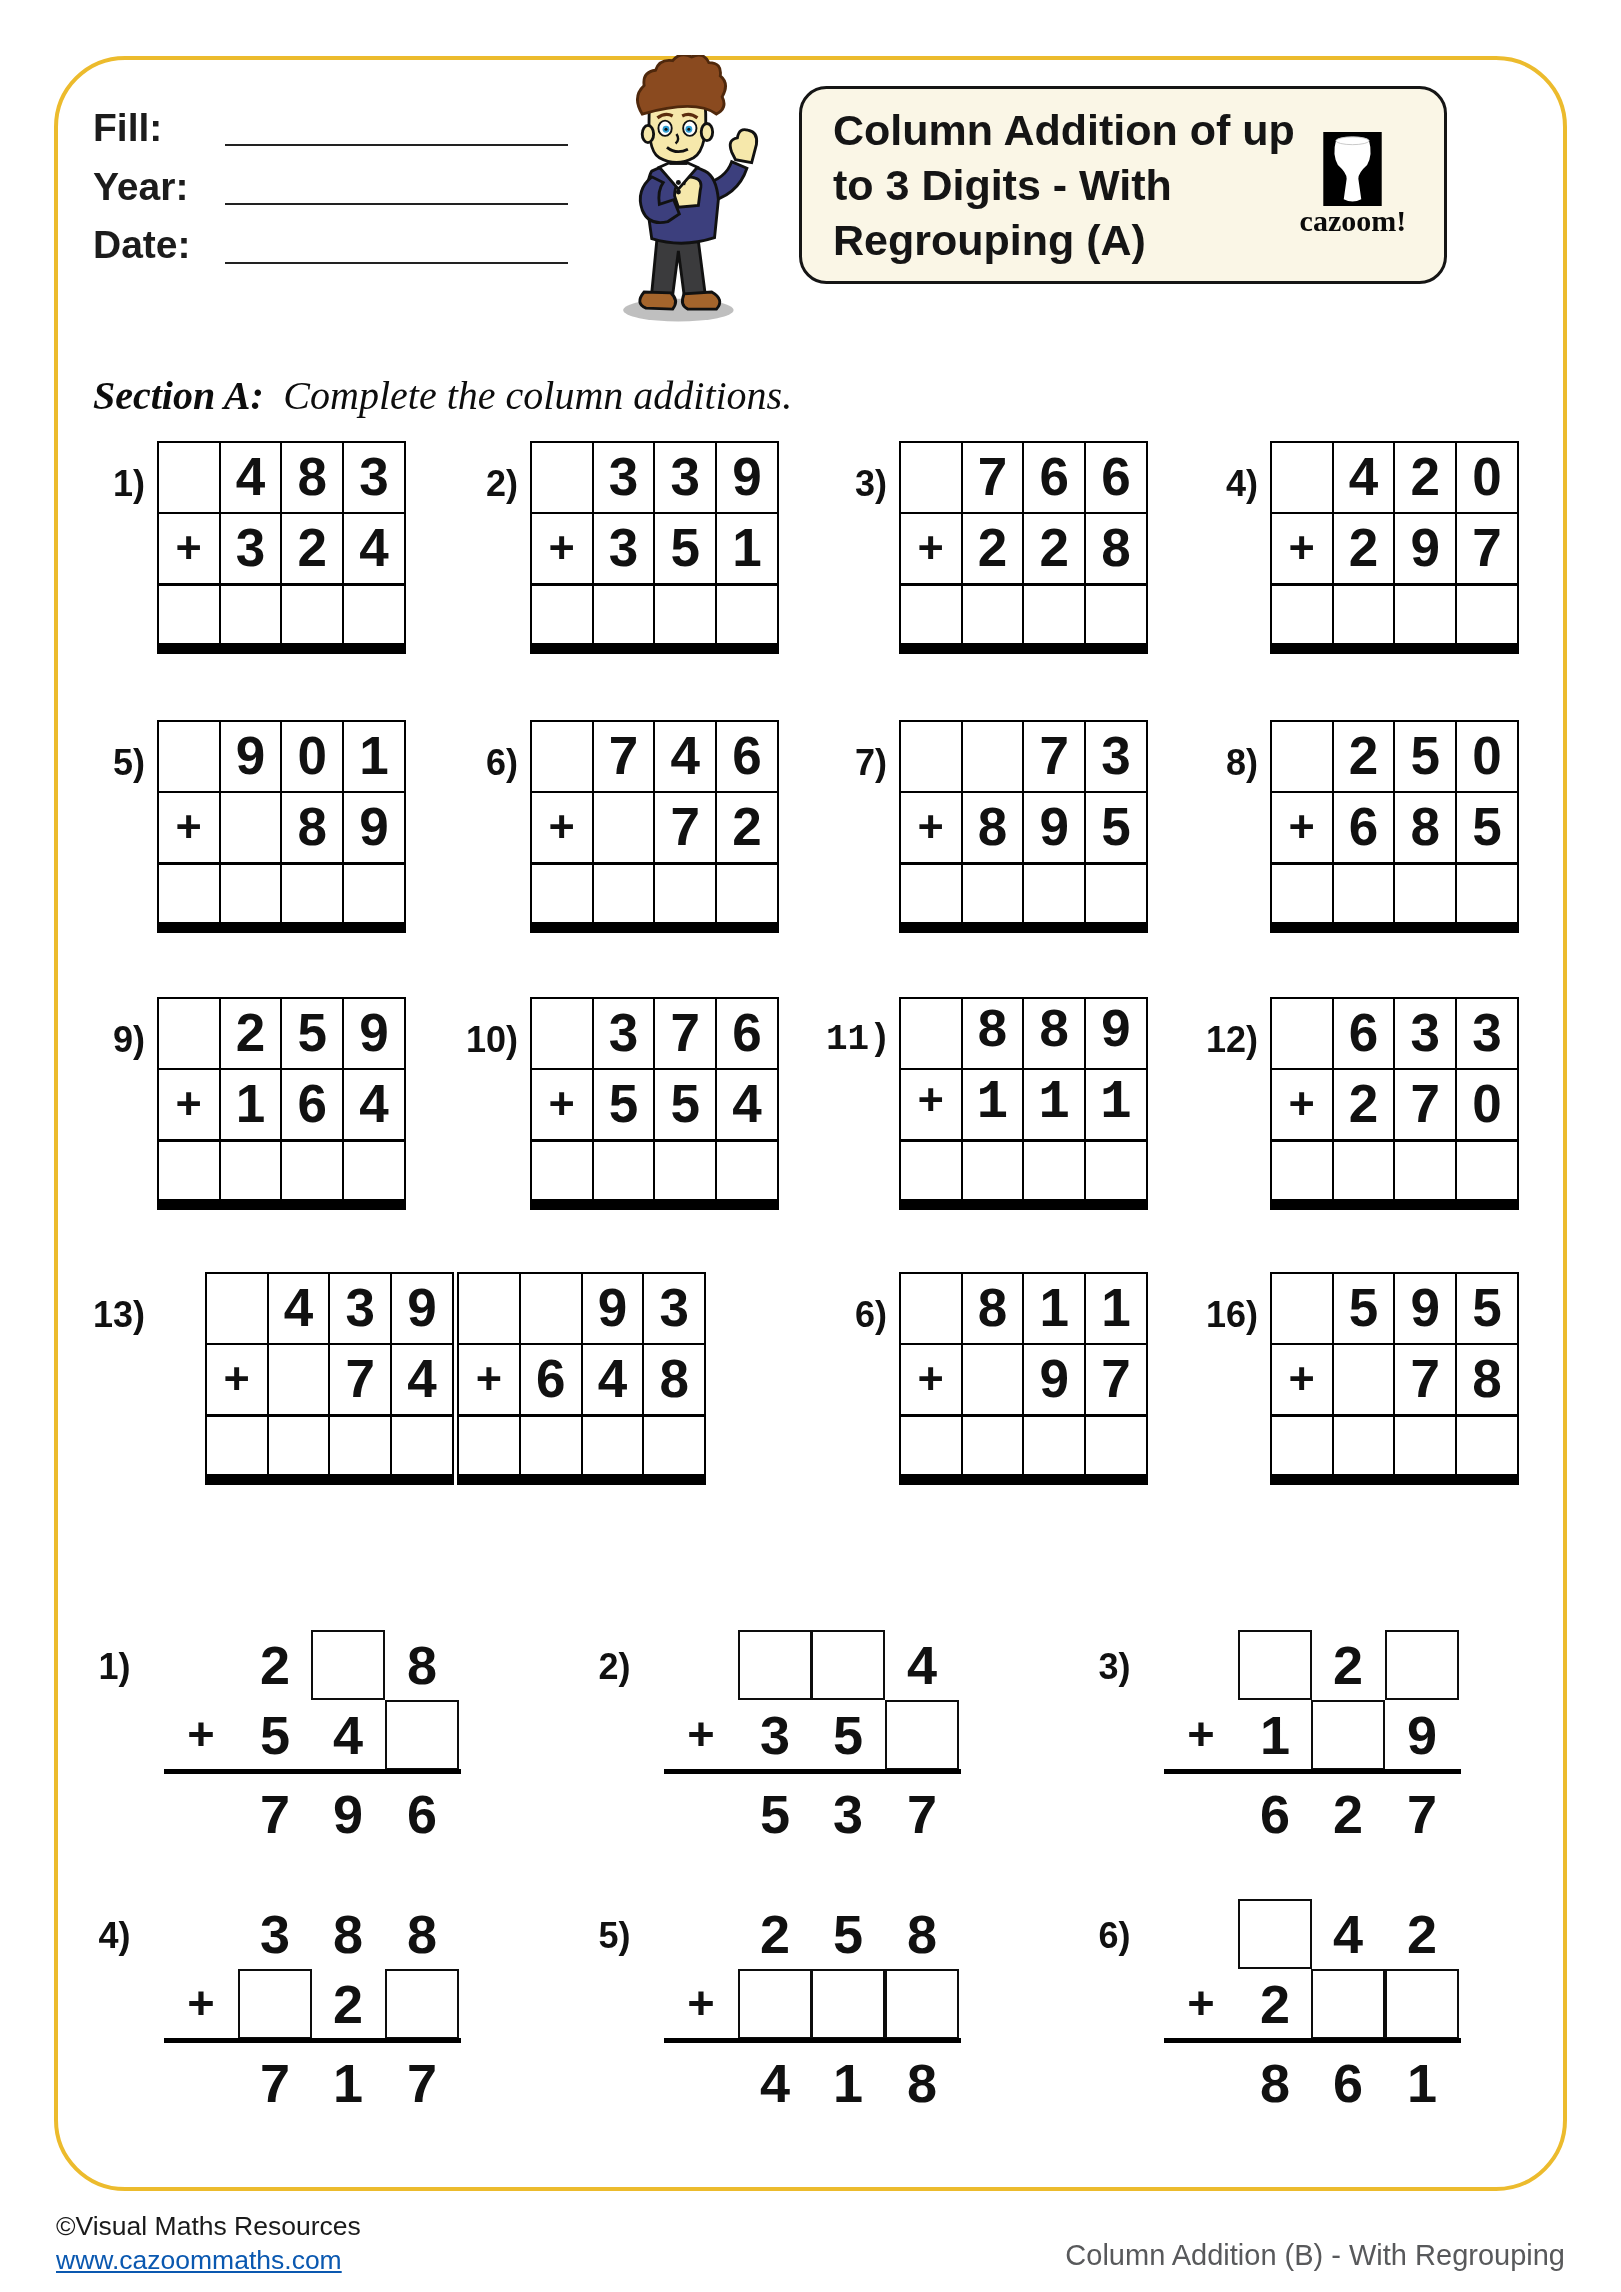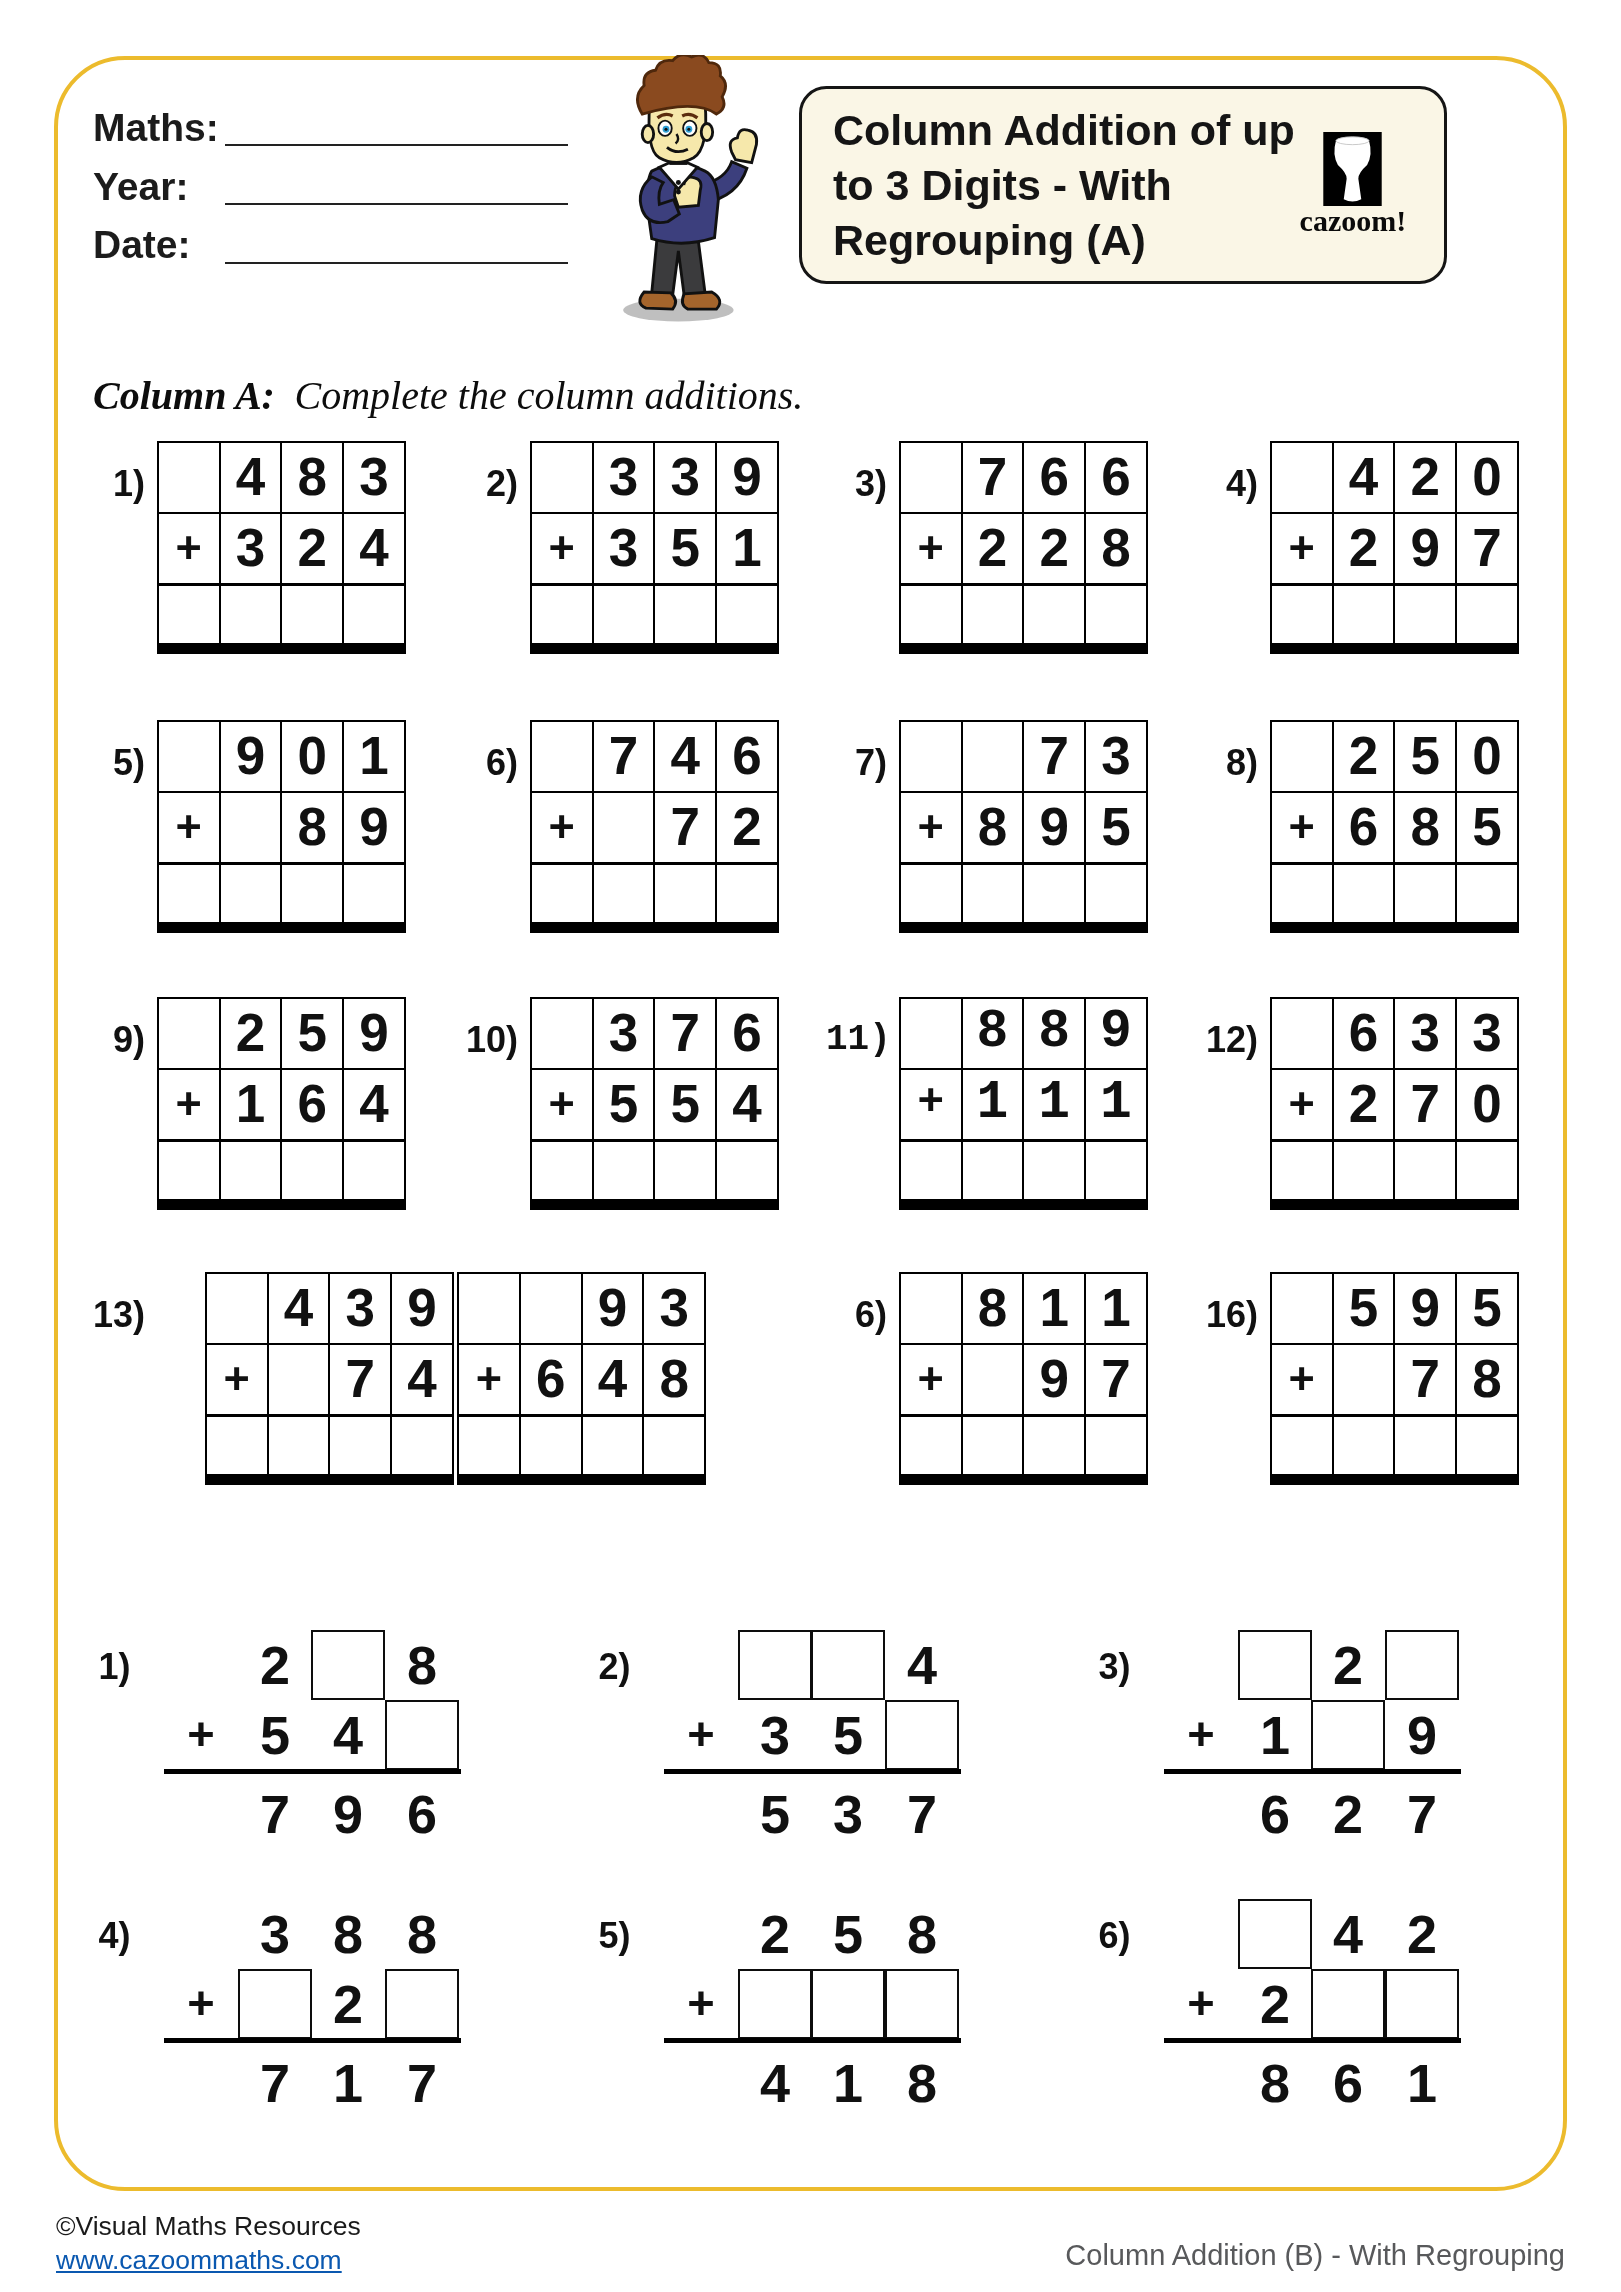--- a/index.html
+++ b/index.html
@@ -50,21 +50,21 @@
              text-decoration:underline;cursor:pointer;}
   .foot-name{position:absolute;right:56px;top:2239px;font-size:29px;color:#58595b;}
 </style>
 </head>
 <body>
 
 <div id="page">
   <div class="frame"></div>
 
   <div>
-    <span class="field-label" style="top:106px">Maths:</span>
+    <span class="field-label" style="top:106px">Fill:</span>
     <div class="field-line" style="top:144px"></div>
     <span class="field-label" style="top:165px">Year:</span>
     <div class="field-line" style="top:203px"></div>
     <span class="field-label" style="top:223px">Date:</span>
     <div class="field-line" style="top:262px"></div>
   </div>
 
   <svg style="position:absolute;left:590px;top:55px" width="192" height="276" viewBox="0 0 200 290">
     <ellipse cx="92" cy="268" rx="58" ry="12" fill="#a9a9a9" opacity="0.75"></ellipse>
     <path d="M70 188 L64 250 L86 252 L92 206 L98 252 L120 250 L112 188 Z" fill="#3b3b3d" stroke="#111" stroke-width="3"></path>
@@ -105,21 +105,21 @@
       <svg class="logo-drum" width="59" height="74" viewBox="0 0 60 76">
         <rect width="60" height="76" fill="#000"></rect>
         <path d="M13 9 q17 -7 34 0 q4 14 -2 25 q-9 8 -9 14 l3 21 q-9 5 -18 0 l3 -21 q0 -6 -9 -14 q-6 -11 -2 -25z" fill="#fff"></path>
         <ellipse cx="30" cy="9" rx="17" ry="4" fill="#fff" stroke="#c8c8c8" stroke-width="1"></ellipse>
       </svg>
       <span class="logo-text">cazoom!</span>
     </div>
   </div>
 
   <div class="sec-head" style="top:372px">
-    <b>Column A:</b><span>Complete the column additions.</span>
+    <b>Section A:</b><span>Complete the column additions.</span>
   </div>
   <div id="sectionA">
       <div class="sa-prob" style="left: 84px; top: 441px;">
         <div class="sa-num">1)</div>
         <div class="sa-grid">
           <div class="sa-row r1">
             <div class="sa-cell"></div>
             <div class="sa-cell">4</div>
             <div class="sa-cell">8</div>
             <div class="sa-cell">3</div>

